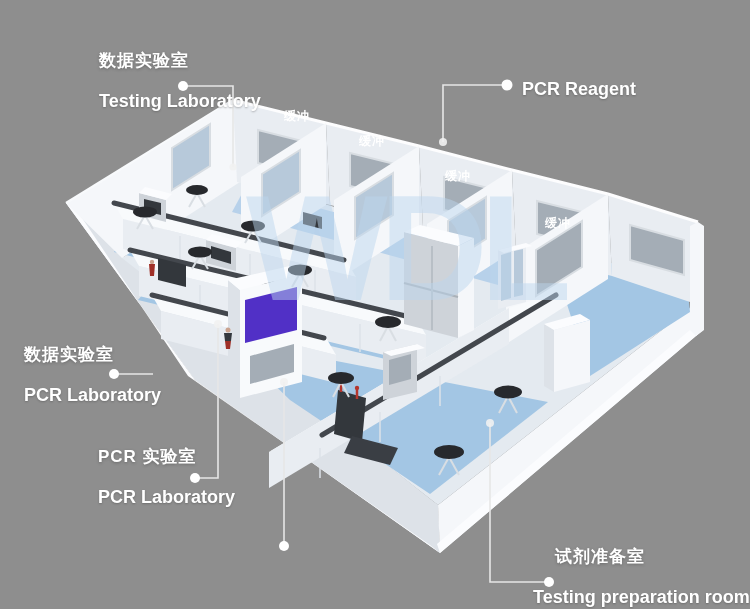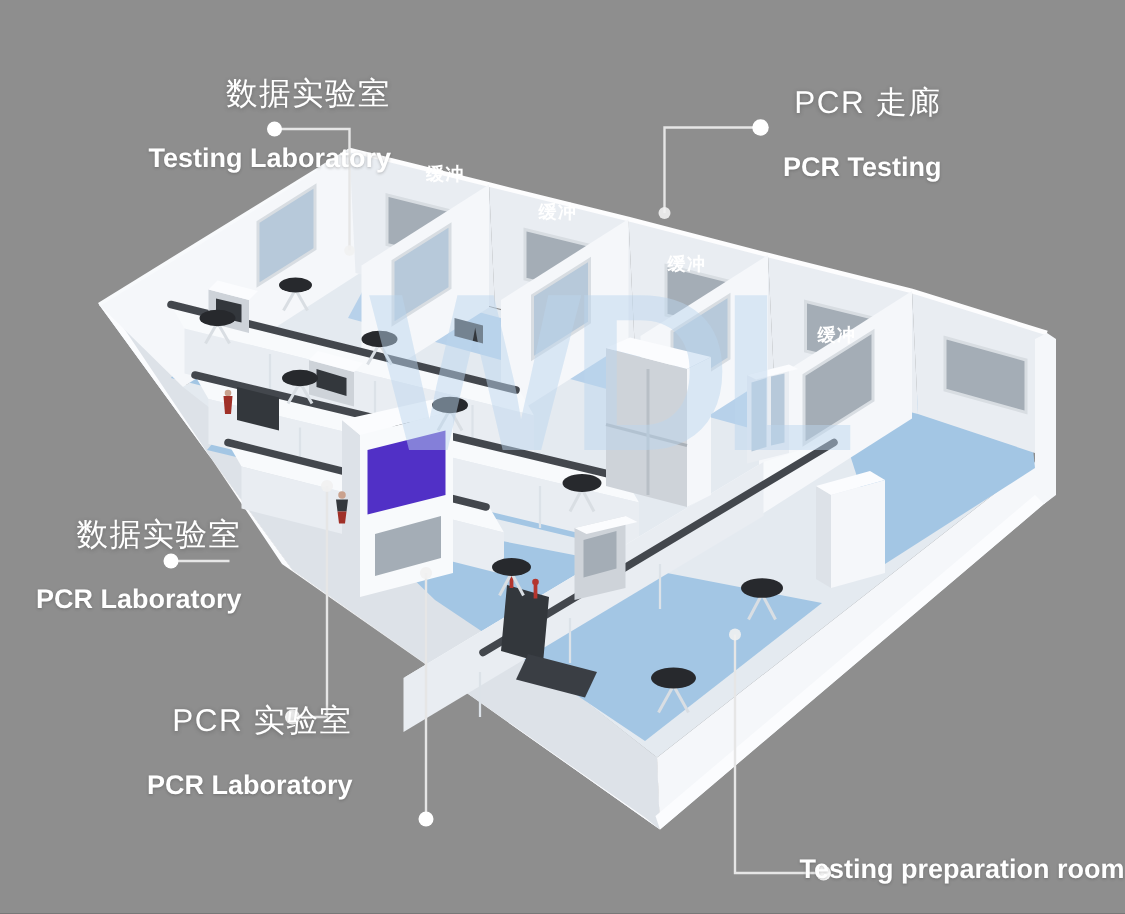--- a/index.html
+++ b/index.html
@@ -26,22 +26,22 @@
   .leader{stroke:var(--leader_line);stroke-width:1.6;fill:none;}
   .dotBig{fill:#ffffff;} .dotSmall{fill:#f1f1f1;opacity:.9;}
   .winframe{stroke:#d8dde2;stroke-width:2;}
   .ctline{stroke:var(--countertop_edge);stroke-width:5;stroke-linecap:round;}
   .cabline{stroke:#dce2e8;stroke-width:1.5;}
   .legs{stroke:#d9dee3;stroke-width:2;}
   .watermark{position:absolute;left:246px;top:162px;z-index:1;pointer-events:none;
     font-size:150px;font-weight:bold;letter-spacing:-8px;
     color:var(--watermark_blue);opacity:.48;}
   .callout{position:absolute;z-index:2;color:var(--label_text);line-height:1.05;white-space:nowrap;}
-  .callout .zh{font-size:21px;font-weight:normal;letter-spacing:1px;
-    text-shadow:0 1px 3px rgba(40,40,40,.35);text-align:right;}
+  .callout .zh{font-size:17px;font-weight:bold;letter-spacing:1px;
+    text-shadow:0 1px 3px rgba(40,40,40,.35);}
   .callout .en{font-size:18px;font-weight:bold;margin-top:22px;
     text-shadow:0 1px 2px rgba(40,40,40,.3);}
 </style>
 </head>
 <body>
 
 <div class="stage">
 
 <svg width="750" height="609" viewBox="0 0 750 609">
 
@@ -285,32 +285,32 @@
 </svg>
 
   <div class="watermark">WDL</div>
 
   <div class="callout" style="left:99px;top:52px">
     <div class="zh">数据实验室</div>
     <div class="en">Testing Laboratory</div>
   </div>
 
   <div class="callout" style="left:522px;top:58px">
-    <div class="zh">PCR 走廊</div>
-    <div class="en">PCR Testing</div>
+    <div class="en">PCR Reagent</div>
   </div>
 
   <div class="callout" style="left:24px;top:346px">
     <div class="zh">数据实验室</div>
     <div class="en">PCR Laboratory</div>
   </div>
 
-  <div class="callout" style="left:98px;top:470px">
+  <div class="callout" style="left:98px;top:448px">
     <div class="zh">PCR 实验室</div>
     <div class="en">PCR Laboratory</div>
   </div>
 
 
   <div class="callout" style="left:533px;top:548px">
+    <div class="zh" style="margin-left:22px">试剂准备室</div>
     <div class="en">Testing preparation room</div>
   </div>
 
 </div>
 
 </body></html>

